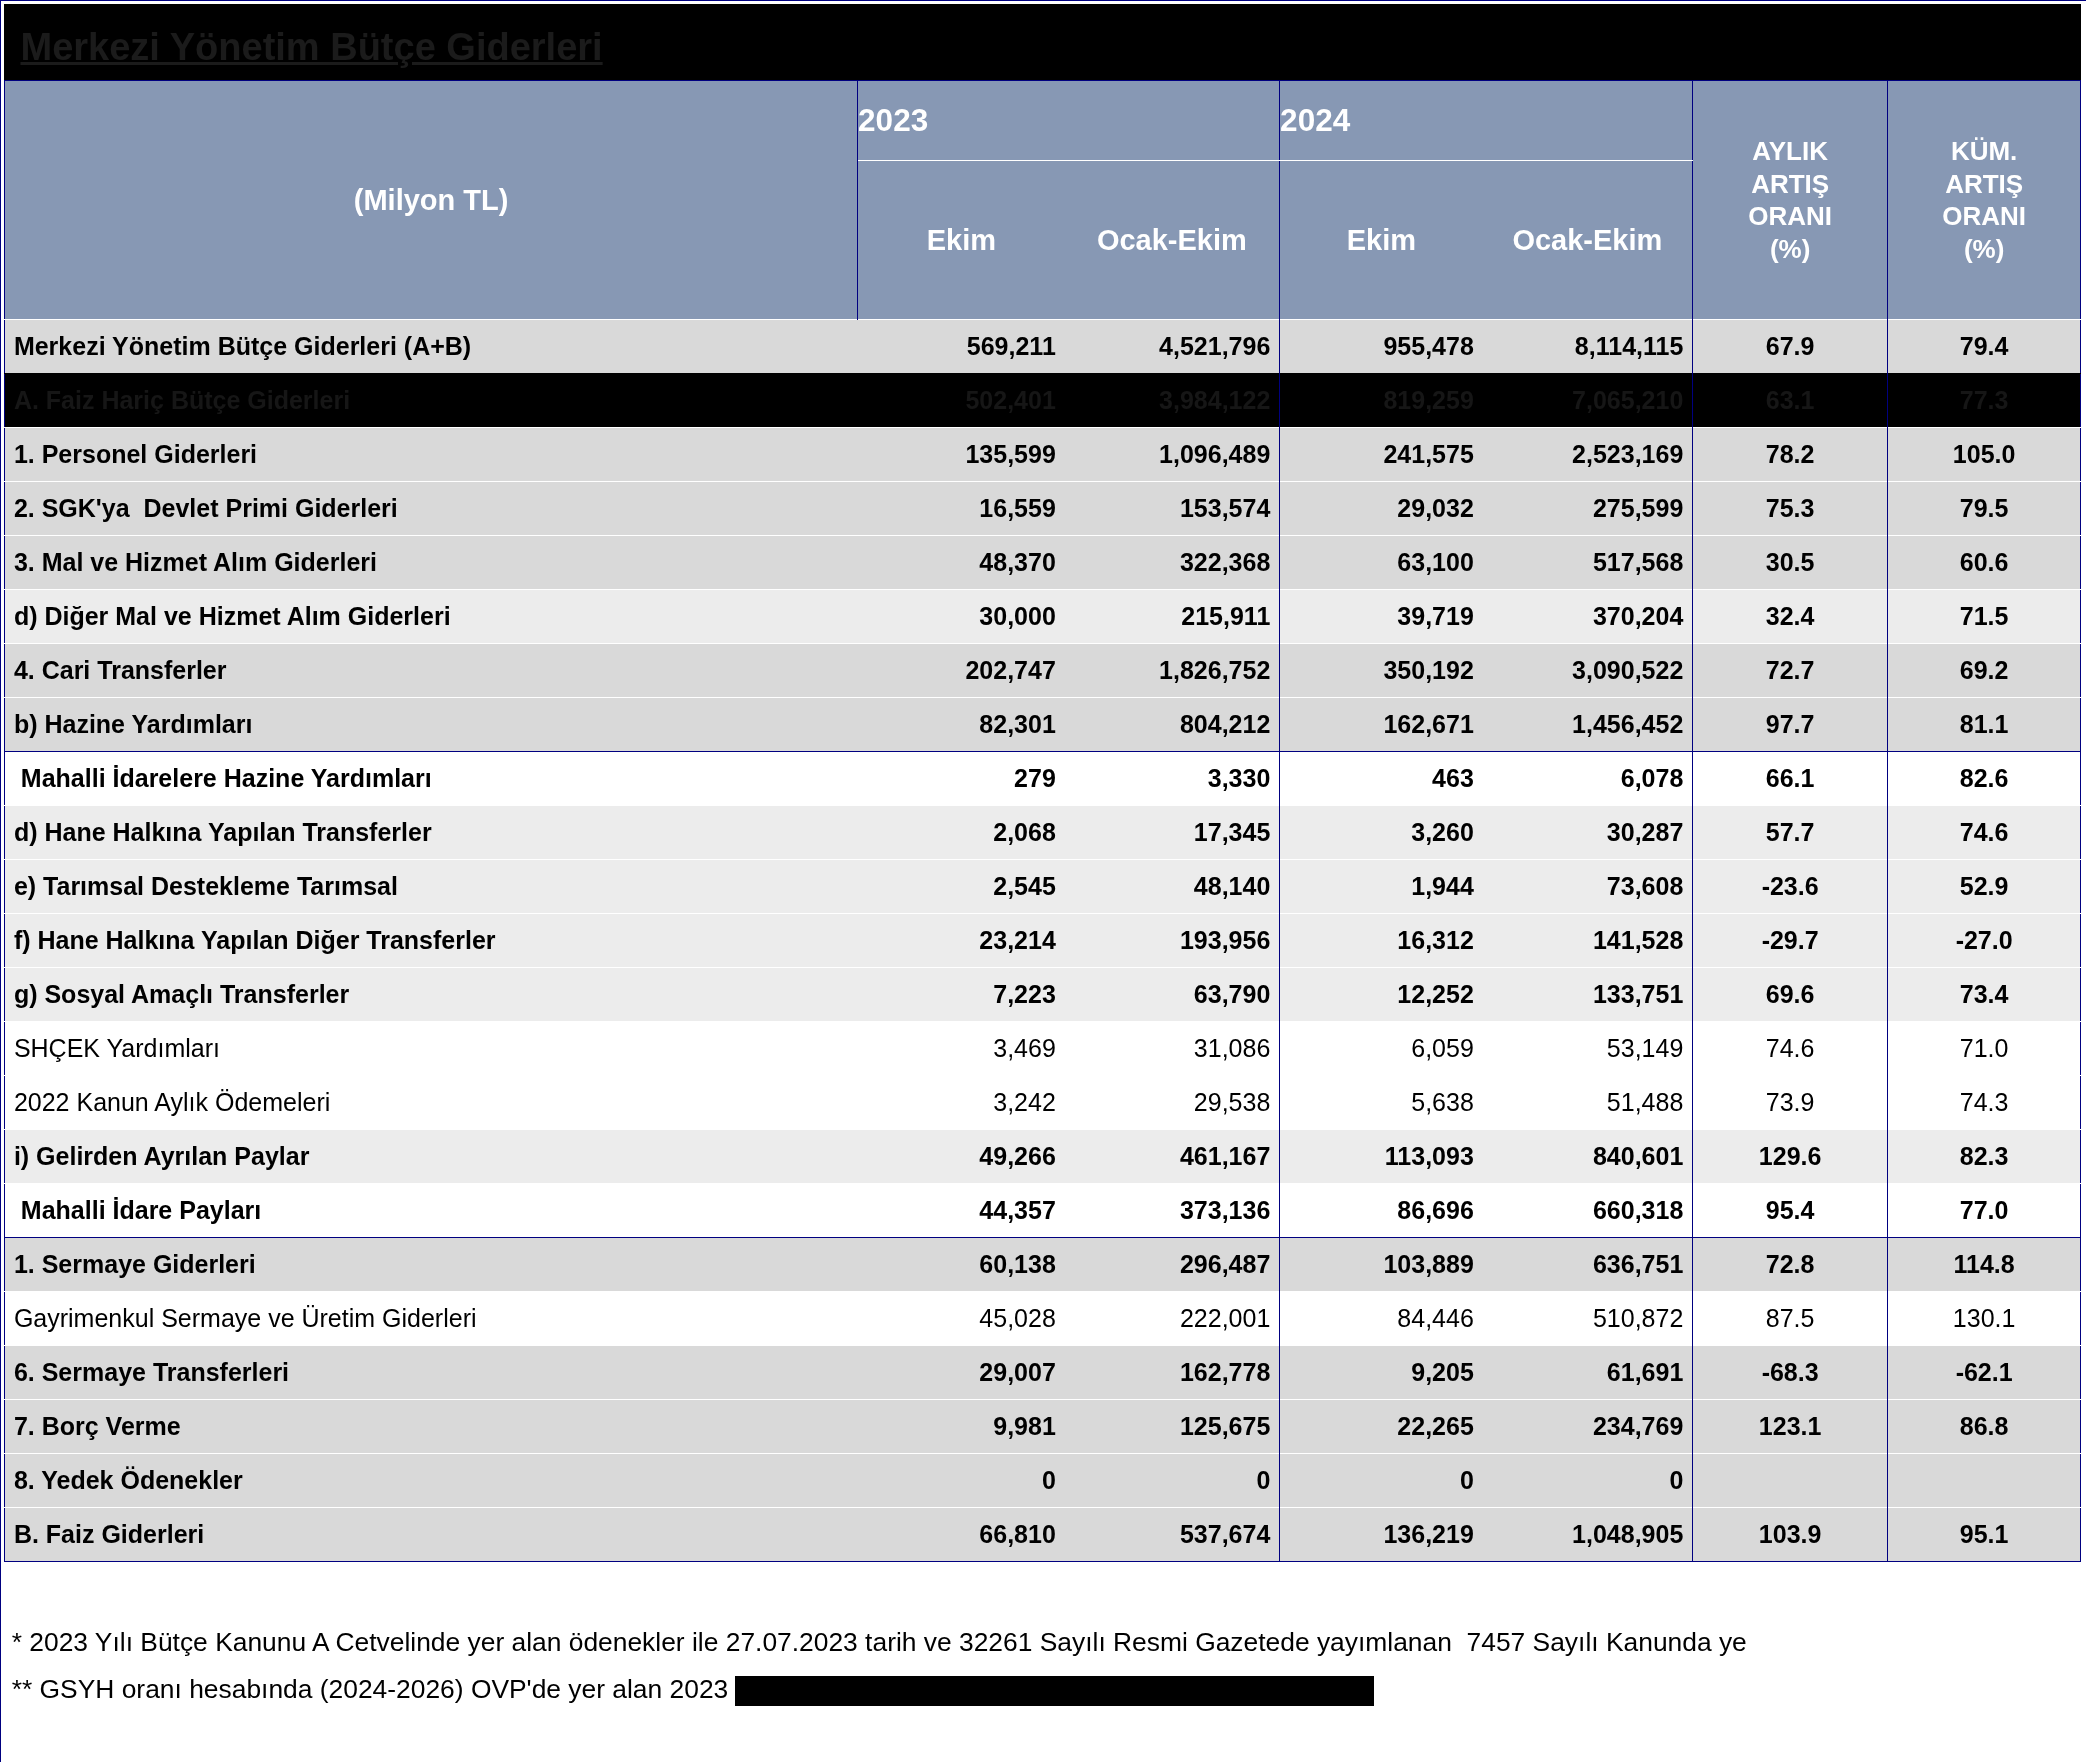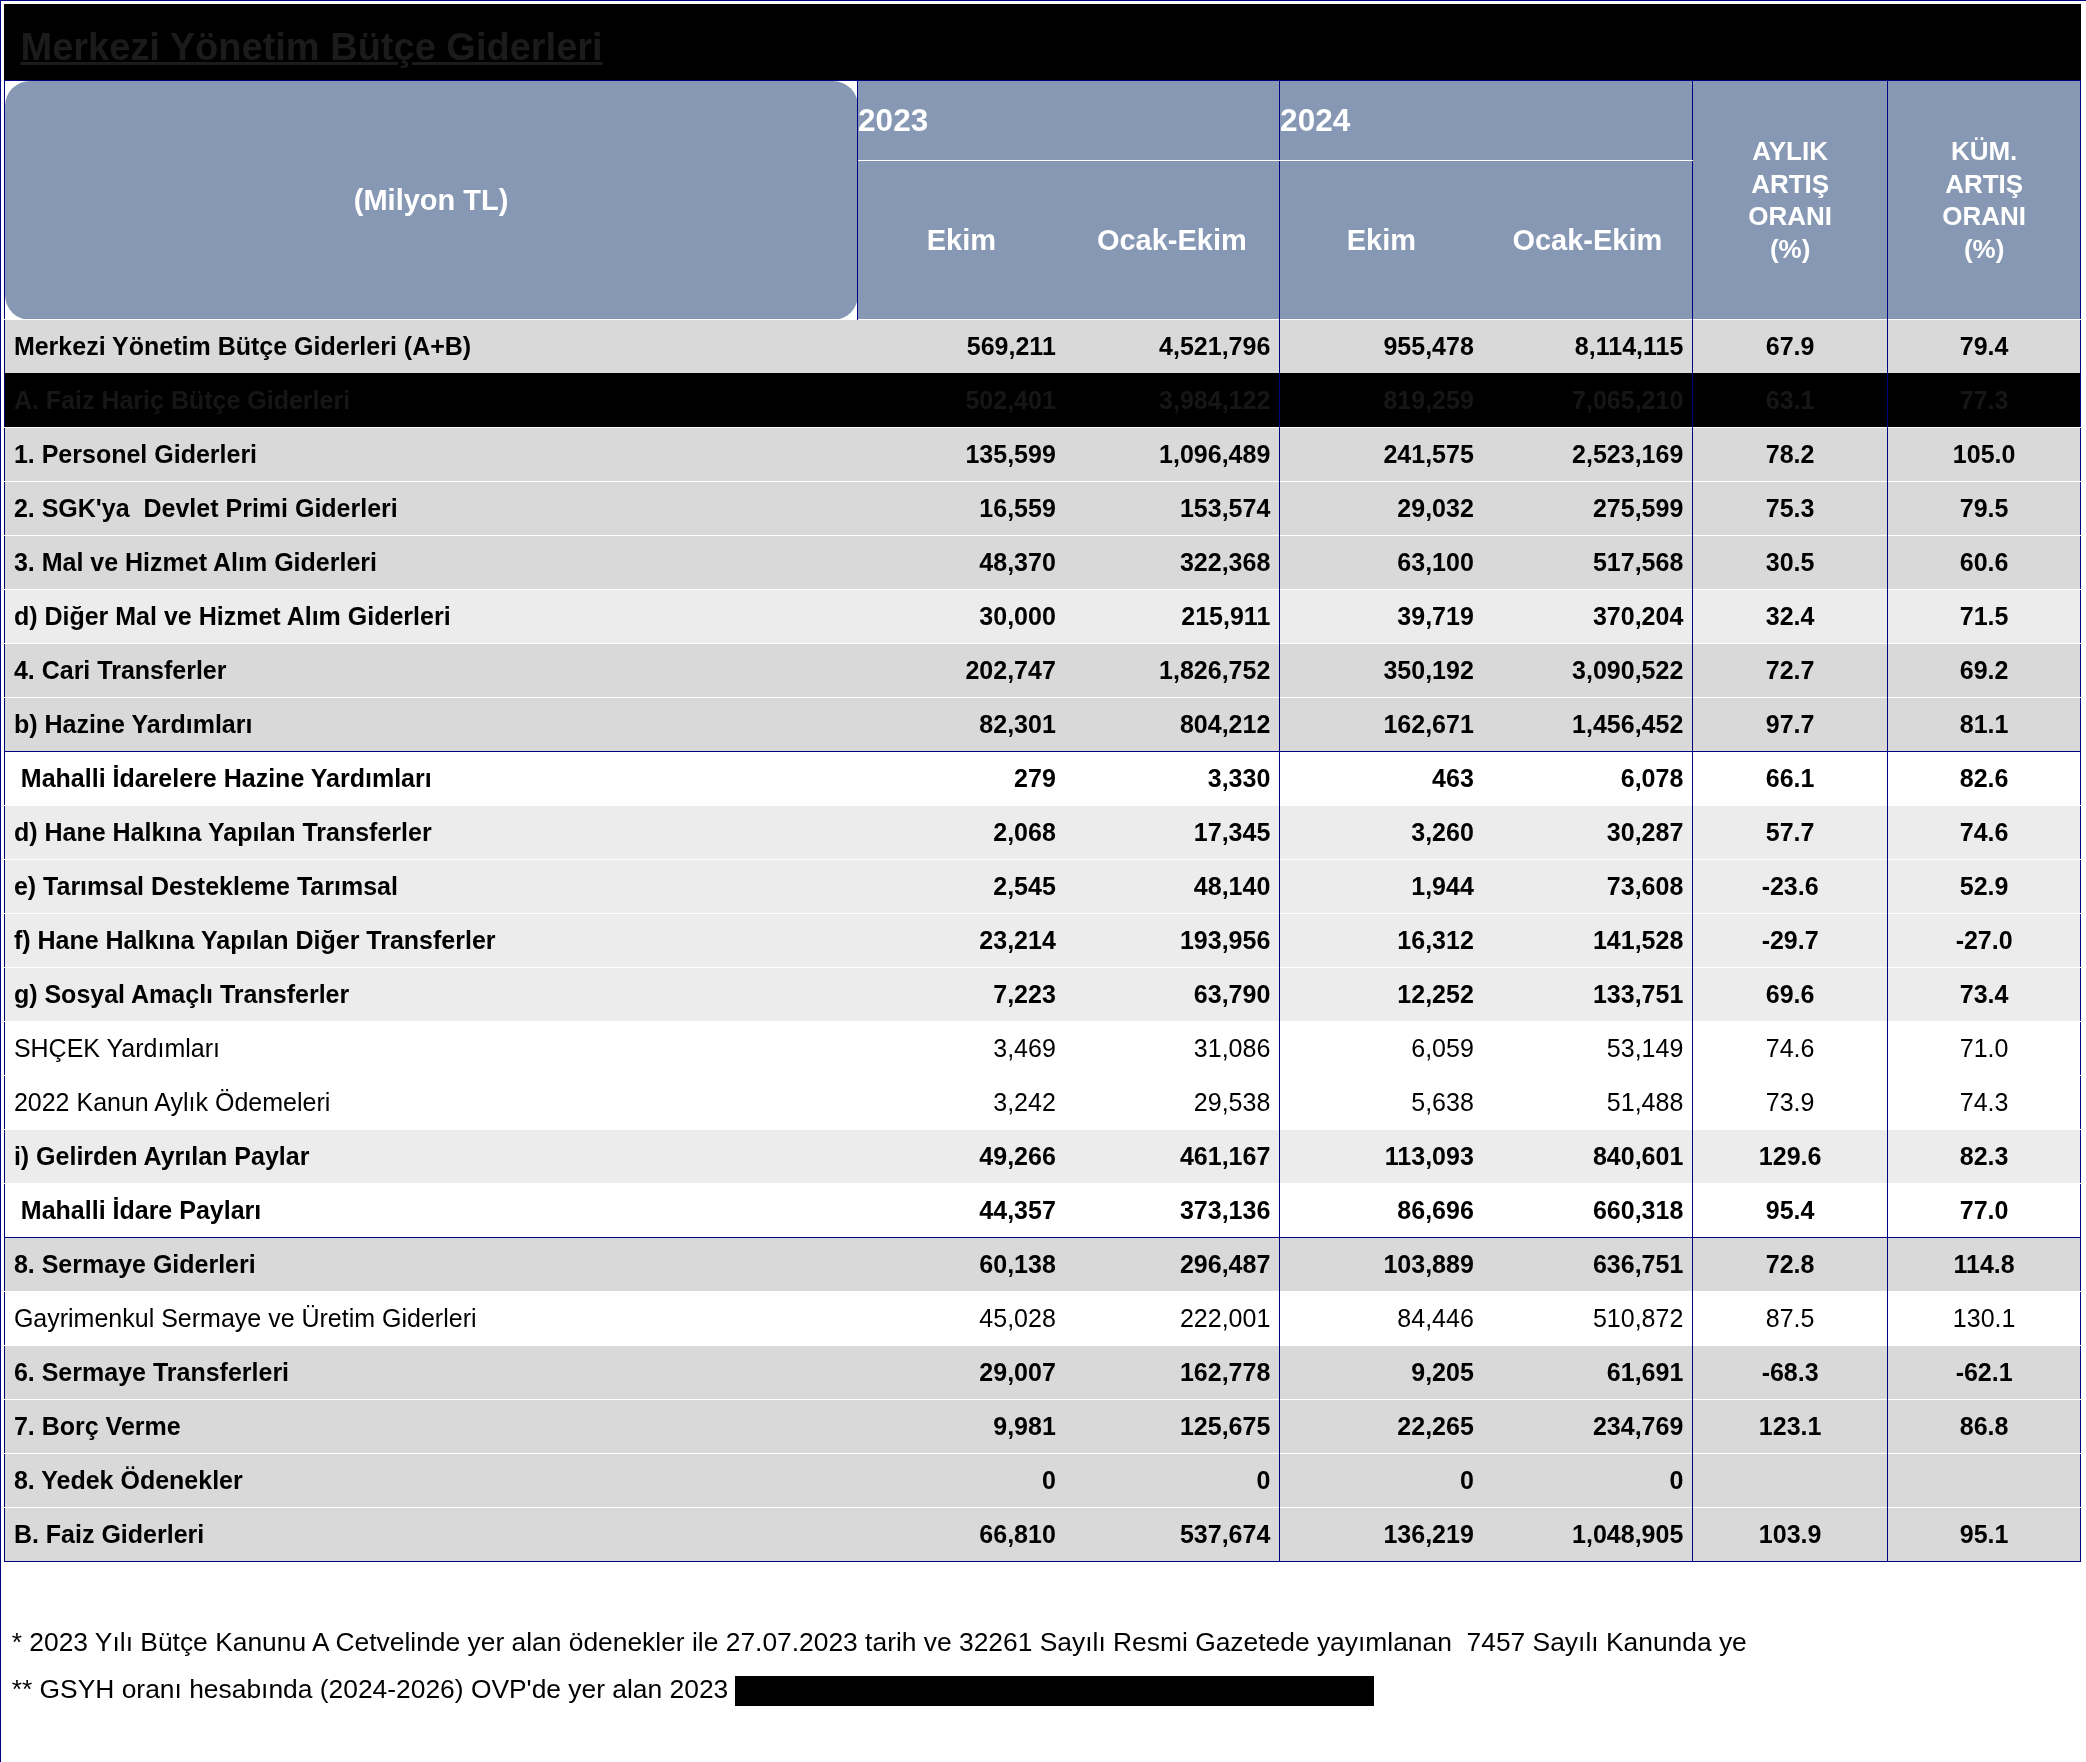--- a/index.html
+++ b/index.html
@@ -30,21 +30,20 @@
     border:1.9px solid #000080;
   }
   thead th{
     background:#8798B4;color:#ffffff;
     font-weight:bold;
     padding:0;box-sizing:border-box;
   }
   th.label-head{
     font-size:29px;text-align:center;vertical-align:middle;
     border-right:1.9px solid #000080;
-    border-radius:25px;
   }
   th.year{
     font-size:31.5px;text-align:left;vertical-align:middle;
     height:80px;
     border-bottom:1.9px solid #ffffff;
   }
   th.month{
     font-size:29px;text-align:center;vertical-align:middle;
     height:159px;
   }
@@ -268,21 +267,21 @@
       <tr class="detail bold">
         <td class="lbl"> Mahalli İdare Payları</td>
         <td class="num c1">44,357</td>
         <td class="num c2">373,136</td>
         <td class="num c3">86,696</td>
         <td class="num c4">660,318</td>
         <td class="num c5">95.4</td>
         <td class="num c6">77.0</td>
       </tr>
       <tr class="main bold navy-top">
-        <td class="lbl">8. Sermaye Giderleri</td>
+        <td class="lbl">1. Sermaye Giderleri</td>
         <td class="num c1">60,138</td>
         <td class="num c2">296,487</td>
         <td class="num c3">103,889</td>
         <td class="num c4">636,751</td>
         <td class="num c5">72.8</td>
         <td class="num c6">114.8</td>
       </tr>
       <tr class="detail">
         <td class="lbl">Gayrimenkul Sermaye ve Üretim Giderleri</td>
         <td class="num c1">45,028</td>

